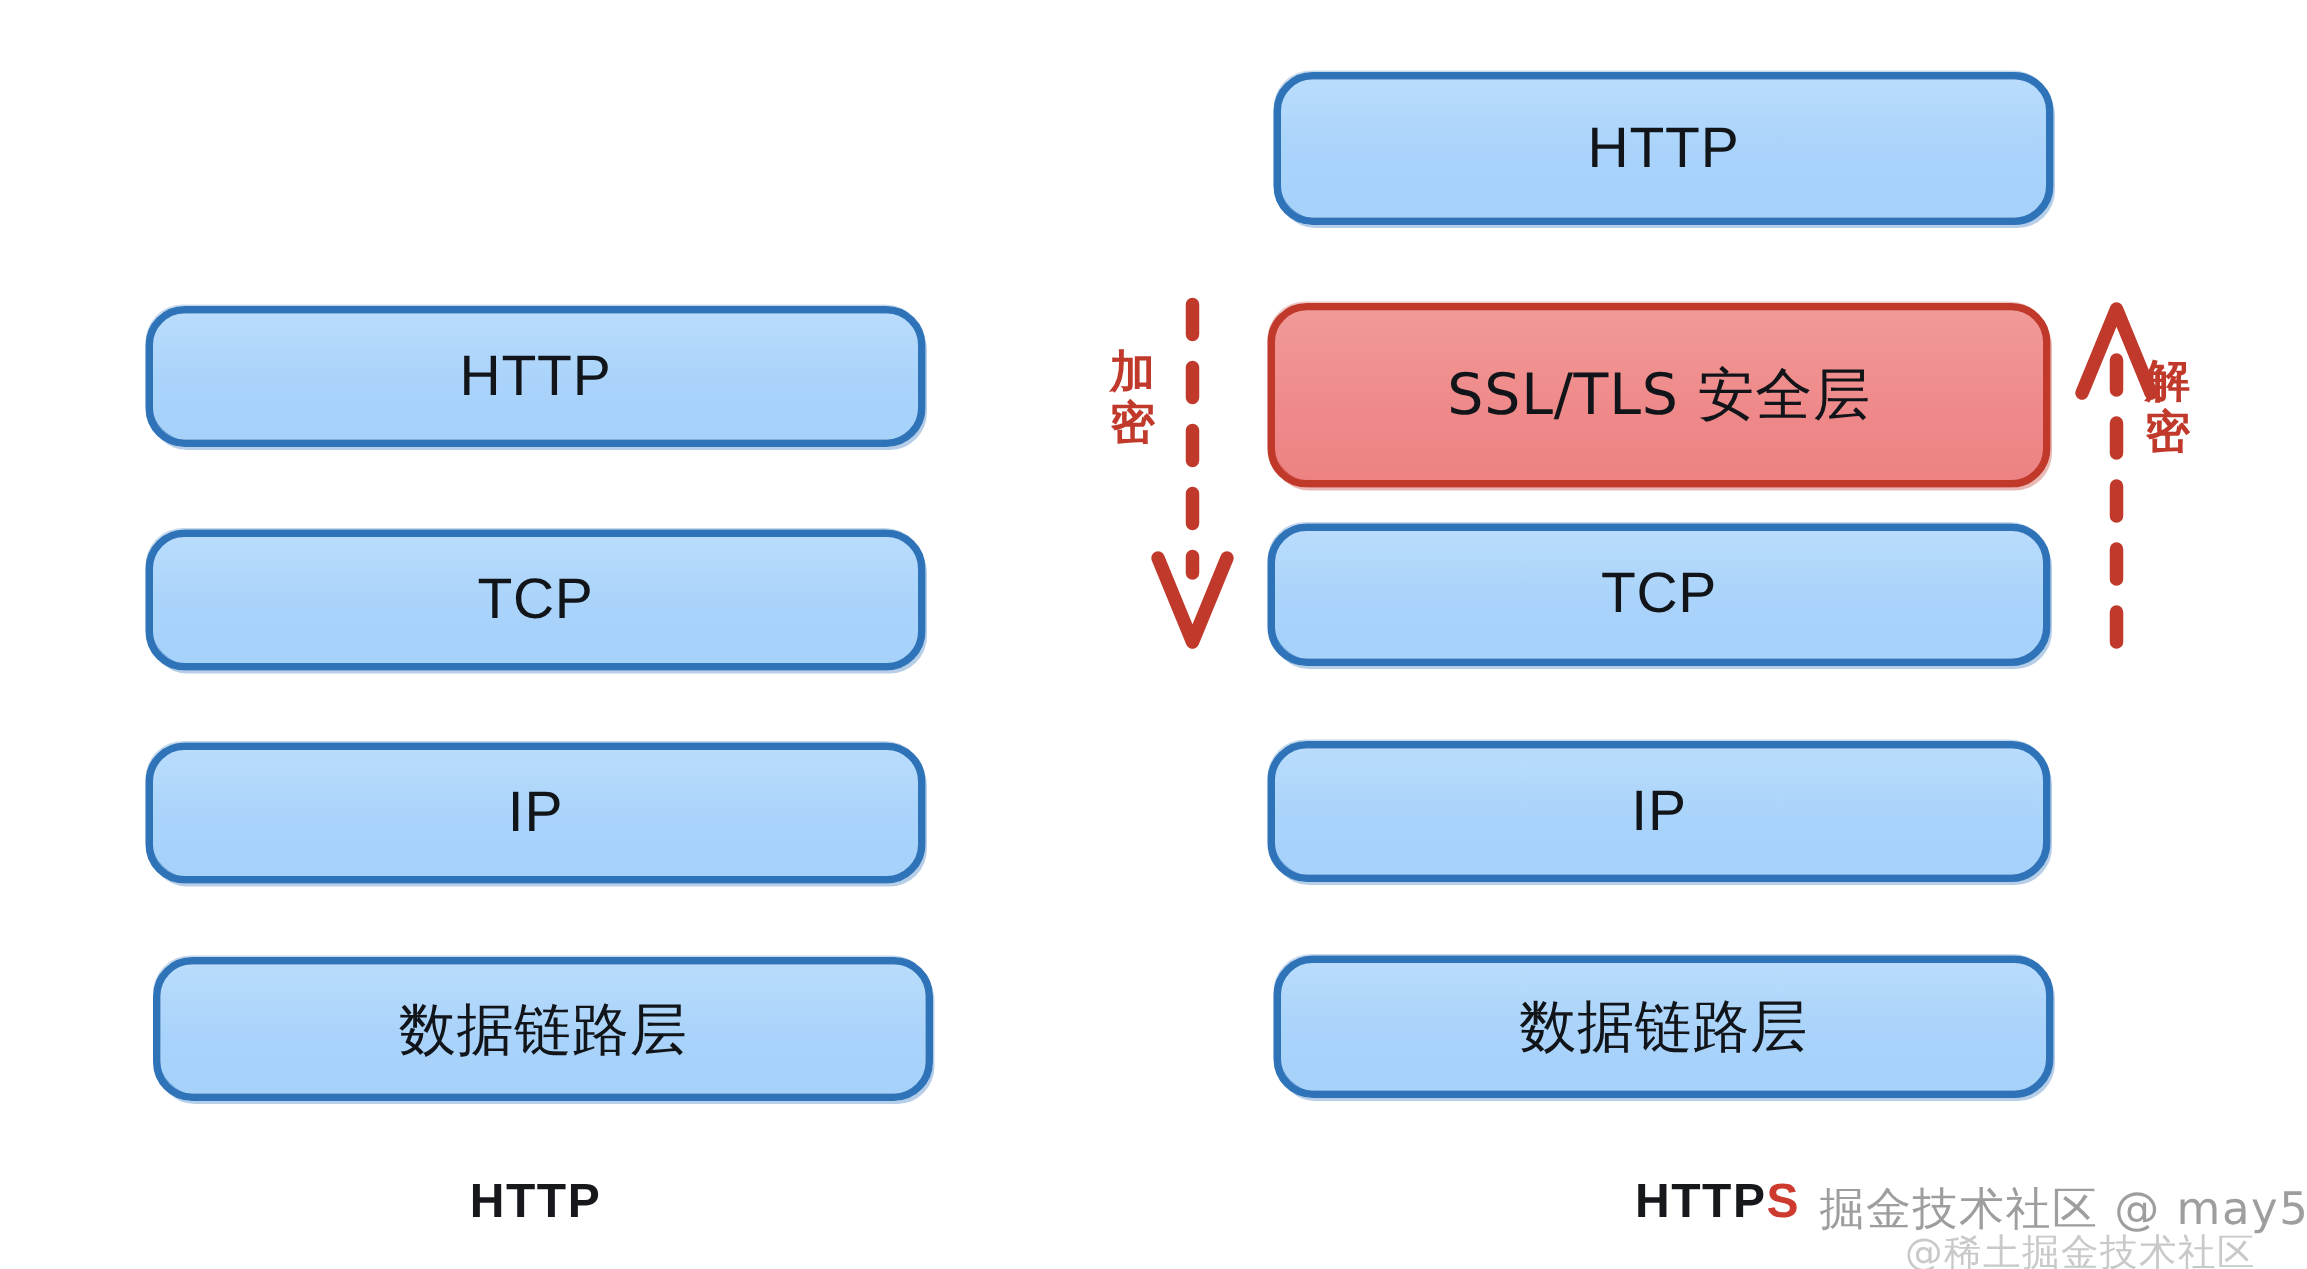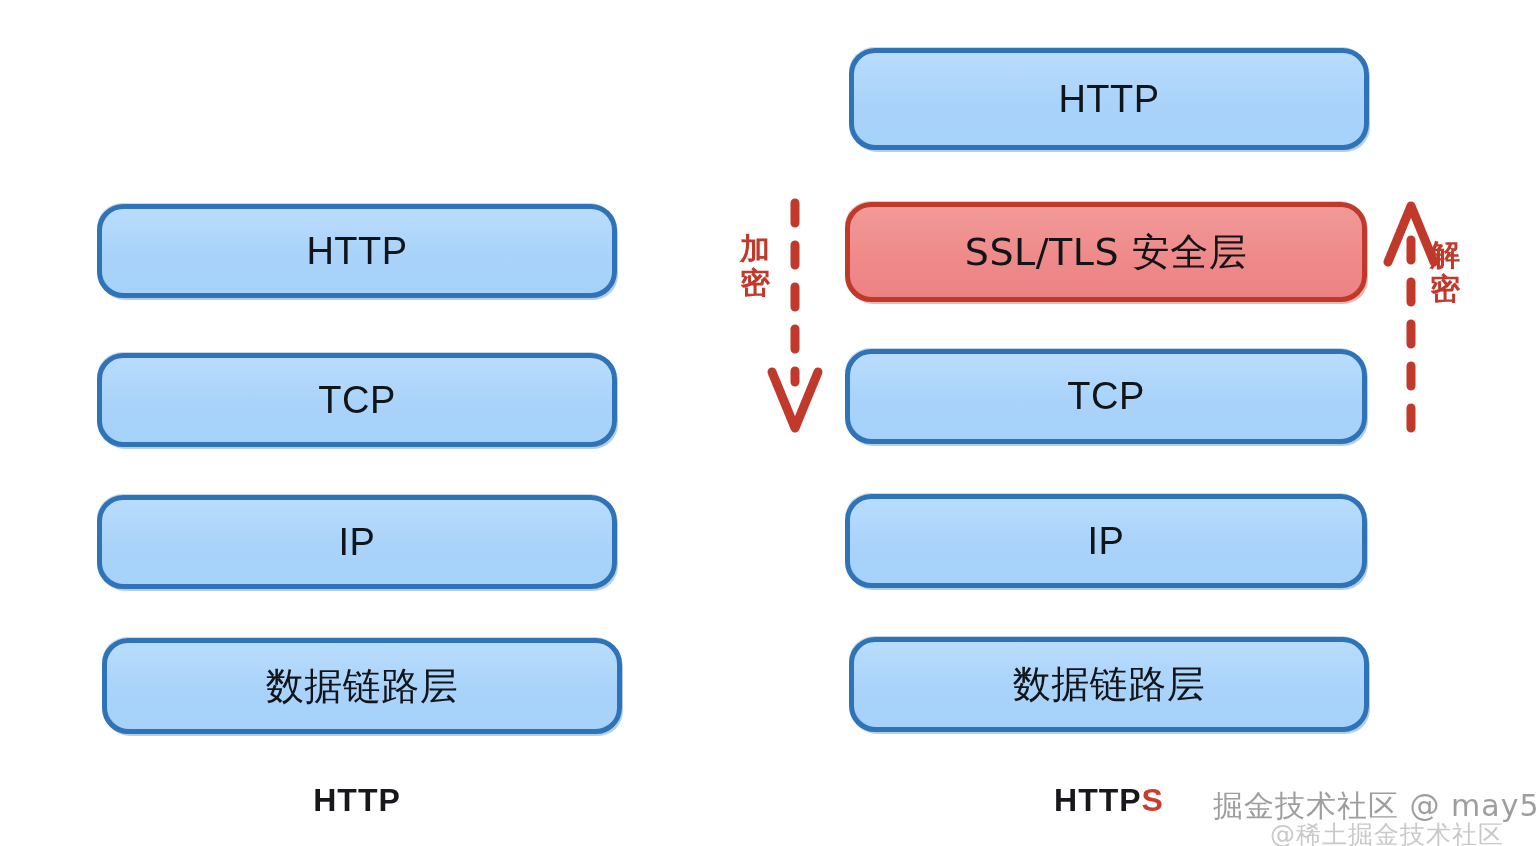--- a/index.html
+++ b/index.html
@@ -147,37 +147,37 @@
   </div>
 
   <div class="column-caption" style="left:97px; top:782px; width:520px;">
     <span>HTTP</span>
   </div>
 
   <div class="layer-box" style="left:849px; top:48px; width:520px; height:102px;">
     <span class="layer-label">HTTP</span>
   </div>
 
-  <div class="layer-box red" style="left:845px; top:202px; width:522px; height:100px;">
+  <div class="layer-box red" style="left:845px; top:202px; width:522px; height:123px;">
     <span class="layer-label cjk">SSL/TLS 安全层</span>
   </div>
 
   <div class="layer-box" style="left:845px; top:349px; width:522px; height:95px;">
     <span class="layer-label">TCP</span>
   </div>
 
   <div class="layer-box" style="left:845px; top:494px; width:522px; height:94px;">
     <span class="layer-label">IP</span>
   </div>
 
   <div class="layer-box" style="left:849px; top:637px; width:520px; height:95px;">
     <span class="layer-label cjk">数据链路层</span>
   </div>
 
-  <div class="column-caption" style="left:849px; top:782px; width:520px;">
+  <div class="column-caption" style="left:885px; top:782px; width:520px;">
     <span>HTTP</span><span class="caption-accent">S</span>
   </div>
 
   <div class="arrow-label" style="left:738px; top:232px;">加
 密</div>
 
   <div class="arrow-label" style="left:1428px; top:238px;">解
 密</div>
 
   <div class="watermark-main" style="left:1213px; top:786px;">掘金技术社区 @ may505</div>

